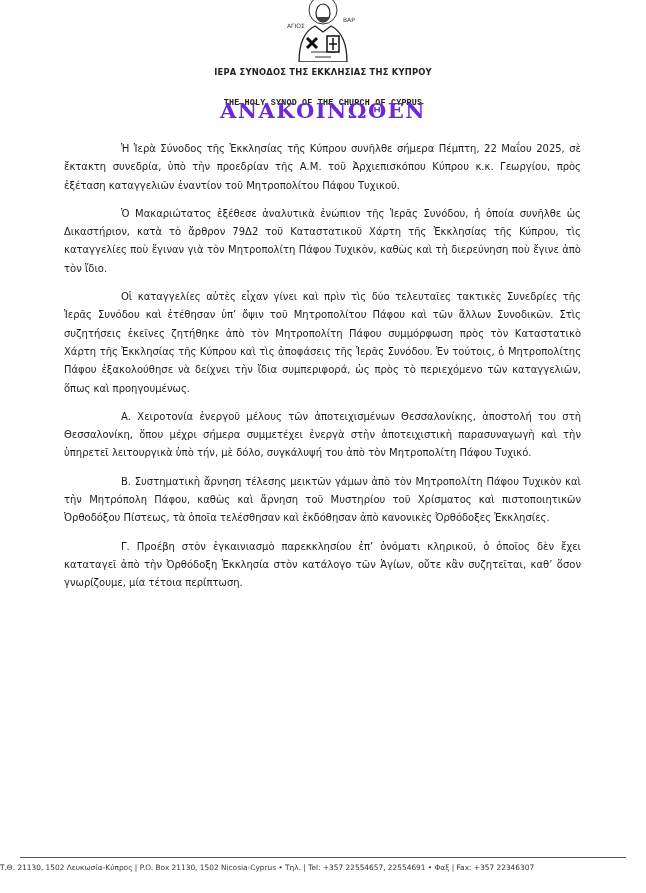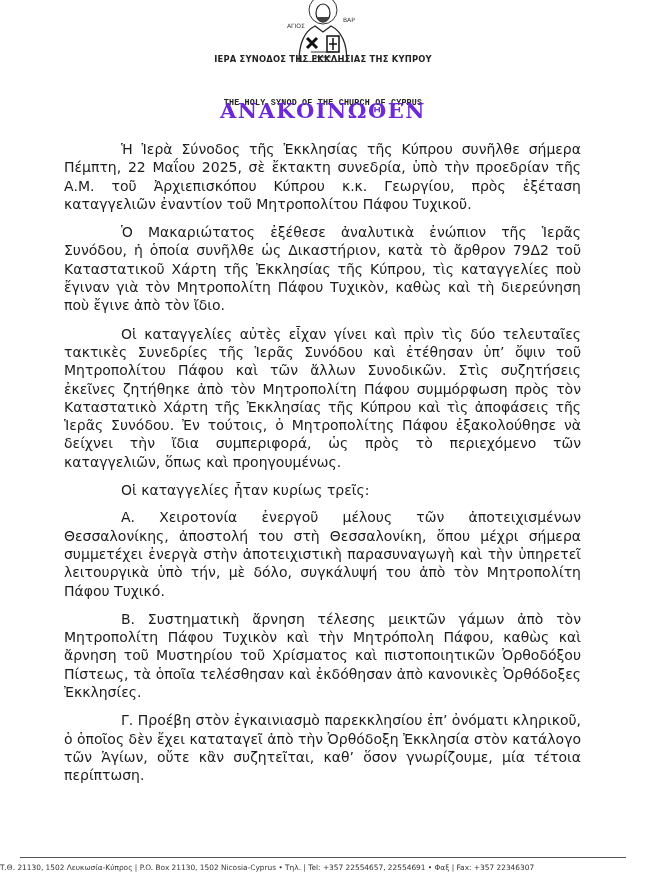--- a/index.html
+++ b/index.html
@@ -3,27 +3,27 @@
 <meta charset="utf-8">
 <style>
   html, body { margin: 0; padding: 0; background: #ffffff; }
   body { width: 646px; height: 893px; position: relative; overflow: hidden;
          font-family: "DejaVu Sans", sans-serif; color: #1a1a1a; }
   .header { position: absolute; left: 0; top: 0; width: 646px; text-align: center; }
   .icon-wrap { position: absolute; left: 285px; top: 0; width: 76px; height: 62px; }
   .org-line { position: absolute; left: 0; width: 646px; text-align: center;
               font-family: "DejaVu Sans", sans-serif; font-weight: bold; font-size: 8.4px;
               letter-spacing: 0.2px; color: #222; }
-  .org-gr { top: 54px; }
+  .org-gr { top: 67px; }
   .org-en { top: 98px; font-family: Liberation Mono, monospace; }
   .title { position: absolute; left: 0; top: 98px; width: 646px; text-align: center;
            font-family: "DejaVu Serif", serif; font-weight: bold; font-size: 21px;
            letter-spacing: 1.5px; color: #6d28d9; }
   .body { position: absolute; left: 64px; top: 140px; width: 517px;
-          font-family: "DejaVu Sans", sans-serif; font-size: 14px; line-height: 18.3px;
+          font-family: "DejaVu Sans", sans-serif; font-size: 10px; line-height: 18.3px;
           color: #1c1c1c; }
   .p { margin: 0 0 10px 0; text-indent: 57px; text-align: justify; }
   .p.compact { margin-bottom: 9px; }
   .footer-rule { position: absolute; left: 20px; top: 857px; width: 606px; height: 0;
                  border-top: 1px solid #555; }
   .footer { position: absolute; left: 0; top: 863px; width: 646px; 
             font-family: "DejaVu Sans", sans-serif; font-size: 7.4px; color: #333; white-space: nowrap; }
 </style>
 </head>
 <body>
@@ -45,20 +45,19 @@
   </div>
   <div class="org-line org-gr">ΙΕΡΑ ΣΥΝΟΔΟΣ ΤΗΣ ΕΚΚΛΗΣΙΑΣ ΤΗΣ ΚΥΠΡΟΥ</div>
   <div class="org-line org-en">THE HOLY SYNOD OF THE CHURCH OF CYPRUS</div>
   <div class="title">ΑΝΑΚΟΙΝΩΘΕΝ</div>
 </div>
 
 <div class="body">
   <p class="p">Ἡ Ἱερὰ Σύνοδος τῆς Ἐκκλησίας τῆς Κύπρου συνῆλθε σήμερα Πέμπτη, 22 Μαΐου 2025, σὲ ἔκτακτη συνεδρία, ὑπὸ τὴν προεδρίαν τῆς Α.Μ. τοῦ Ἀρχιεπισκόπου Κύπρου κ.κ. Γεωργίου, πρὸς ἐξέταση καταγγελιῶν ἐναντίον τοῦ Μητροπολίτου Πάφου Τυχικοῦ.</p>
   <p class="p">Ὁ Μακαριώτατος ἐξέθεσε ἀναλυτικὰ ἐνώπιον τῆς Ἱερᾶς Συνόδου, ἡ ὁποία συνῆλθε ὡς Δικαστήριον, κατὰ τὸ ἄρθρον 79Δ2 τοῦ Καταστατικοῦ Χάρτη τῆς Ἐκκλησίας τῆς Κύπρου, τὶς καταγγελίες ποὺ ἔγιναν γιὰ τὸν Μητροπολίτη Πάφου Τυχικὸν, καθὼς καὶ τὴ διερεύνηση ποὺ ἔγινε ἀπὸ τὸν ἴδιο.</p>
   <p class="p">Οἱ καταγγελίες αὐτὲς εἶχαν γίνει καὶ πρὶν τὶς δύο τελευταῖες τακτικὲς Συνεδρίες τῆς Ἱερᾶς Συνόδου καὶ ἐτέθησαν ὑπ’ ὄψιν τοῦ Μητροπολίτου Πάφου καὶ τῶν ἄλλων Συνοδικῶν. Στὶς συζητήσεις ἐκεῖνες ζητήθηκε ἀπὸ τὸν Μητροπολίτη Πάφου συμμόρφωση πρὸς τὸν Καταστατικὸ Χάρτη τῆς Ἐκκλησίας τῆς Κύπρου καὶ τὶς ἀποφάσεις τῆς Ἱερᾶς Συνόδου. Ἐν τούτοις, ὁ Μητροπολίτης Πάφου ἐξακολούθησε νὰ δείχνει τὴν ἴδια συμπεριφορά, ὡς πρὸς τὸ περιεχόμενο τῶν καταγγελιῶν, ὅπως καὶ προηγουμένως.</p>
-  <p class="p compact">Οἱ καταγγελίες ἦταν κυρίως τρεῖς:</p>
   <p class="p">Α. Χειροτονία ἐνεργοῦ μέλους τῶν ἀποτειχισμένων Θεσσαλονίκης, ἀποστολή του στὴ Θεσσαλονίκη, ὅπου μέχρι σήμερα συμμετέχει ἐνεργὰ στὴν ἀποτειχιστικὴ παρασυναγωγὴ καὶ τὴν ὑπηρετεῖ λειτουργικὰ ὑπὸ τήν, μὲ δόλο, συγκάλυψή του ἀπὸ τὸν Μητροπολίτη Πάφου Τυχικό.</p>
   <p class="p">Β. Συστηματικὴ ἄρνηση τέλεσης μεικτῶν γάμων ἀπὸ τὸν Μητροπολίτη Πάφου Τυχικὸν καὶ τὴν Μητρόπολη Πάφου, καθὼς καὶ ἄρνηση τοῦ Μυστηρίου τοῦ Χρίσματος καὶ πιστοποιητικῶν Ὀρθοδόξου Πίστεως, τὰ ὁποῖα τελέσθησαν καὶ ἐκδόθησαν ἀπὸ κανονικὲς Ὀρθόδοξες Ἐκκλησίες.</p>
   <p class="p">Γ. Προέβη στὸν ἐγκαινιασμὸ παρεκκλησίου ἐπ’ ὀνόματι κληρικοῦ, ὁ ὁποῖος δὲν ἔχει καταταγεῖ ἀπὸ τὴν Ὀρθόδοξη Ἐκκλησία στὸν κατάλογο τῶν Ἁγίων, οὔτε κἂν συζητεῖται, καθ’ ὅσον γνωρίζουμε, μία τέτοια περίπτωση.</p>
 </div>
 
 <div class="footer-rule"></div>
 <div class="footer">Τ.Θ. 21130, 1502 Λευκωσία-Κύπρος | P.O. Box 21130, 1502 Nicosia-Cyprus • Τηλ. | Tel: +357 22554657, 22554691 • Φαξ | Fax: +357 22346307</div>
 
 </body></html>

